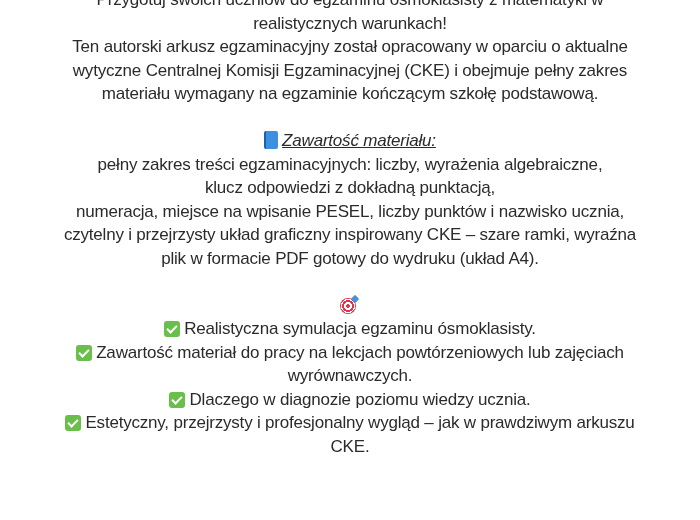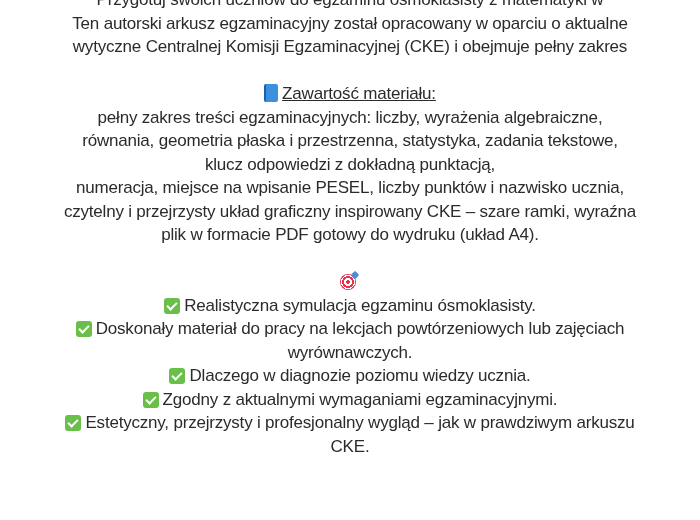--- a/index.html
+++ b/index.html
@@ -5,21 +5,21 @@
   html, body { margin: 0; padding: 0; background: #ffffff; }
   body { width: 700px; height: 520px; overflow: hidden; position: relative; }
   .doc {
     position: absolute; left: 0; top: -12px; width: 700px;
     font-family: "Liberation Sans", "DejaVu Sans", sans-serif;
     font-size: 17px; line-height: 23.5px; color: #2b2b2b;
     text-align: center; letter-spacing: -0.2px;
   }
   .line { display: block; white-space: nowrap; }
   .gap { height: 23.5px; }
-  .u { text-decoration: underline; }
+  .u { text-decoration: underline; font-style: italic; }
   .ico { display: inline-block; vertical-align: -3px; margin-right: 4px; }
   .check {
     width: 16px; height: 16px; border-radius: 3px; background: #6abf4b;
     position: relative;
   }
   .check::after {
     content: ""; position: absolute; left: 5px; top: 2px; width: 4px; height: 8px;
     border: solid #fff; border-width: 0 2px 2px 0; transform: rotate(45deg);
   }
   .book {
@@ -34,34 +34,34 @@
   .target::after {
     content: ""; position: absolute; right: -2px; top: -2px; width: 6px; height: 6px;
     background: #4a8fd8; border-radius: 1px; transform: rotate(45deg);
   }
 </style>
 </head>
 <body>
 
 <div class="doc">
   <span class="line">Przygotuj swoich uczniów do egzaminu ósmoklasisty z matematyki w</span>
+  <span class="line">realistycznych warunkach!</span>
   <span class="line">Ten autorski arkusz egzaminacyjny został opracowany w oparciu o aktualne</span>
   <span class="line">wytyczne Centralnej Komisji Egzaminacyjnej (CKE) i obejmuje pełny zakres</span>
+  <span class="line">materiału wymagany na egzaminie kończącym szkołę podstawową.</span>
   <div class="gap"></div>
 
   <span class="line"><span class="ico book"></span><span class="u">Zawartość materiału:</span></span>
   <span class="line">pełny zakres treści egzaminacyjnych: liczby, wyrażenia algebraiczne,</span>
-  <span class="line">równania, geometria płaska i przestrzenna, statystyka, zadania tekstowe,</span>
   <span class="line">klucz odpowiedzi z dokładną punktacją,</span>
   <span class="line">numeracja, miejsce na wpisanie PESEL, liczby punktów i nazwisko ucznia,</span>
   <span class="line">czytelny i przejrzysty układ graficzny inspirowany CKE – szare ramki, wyraźna</span>
   <span class="line">plik w formacie PDF gotowy do wydruku (układ A4).</span>
   <div class="gap"></div>
 
   <span class="line"><span class="ico target"></span></span>
   <span class="line"><span class="ico check"></span><span>Realistyczna symulacja egzaminu ósmoklasisty.</span></span>
-  <span class="line"><span class="ico check"></span><span>Doskonały materiał do pracy na lekcjach powtórzeniowych lub zajęciach</span></span>
+  <span class="line"><span class="ico check"></span><span>Zawartość materiał do pracy na lekcjach powtórzeniowych lub zajęciach</span></span>
   <span class="line">wyrównawczych.</span>
   <span class="line"><span class="ico check"></span><span>Dlaczego w diagnozie poziomu wiedzy ucznia.</span></span>
-  <span class="line"><span class="ico check"></span><span>Zgodny z aktualnymi wymaganiami egzaminacyjnymi.</span></span>
   <span class="line"><span class="ico check"></span><span>Estetyczny, przejrzysty i profesjonalny wygląd – jak w prawdziwym arkuszu</span></span>
   <span class="line">CKE.</span>
 </div>
 
 </body></html>

